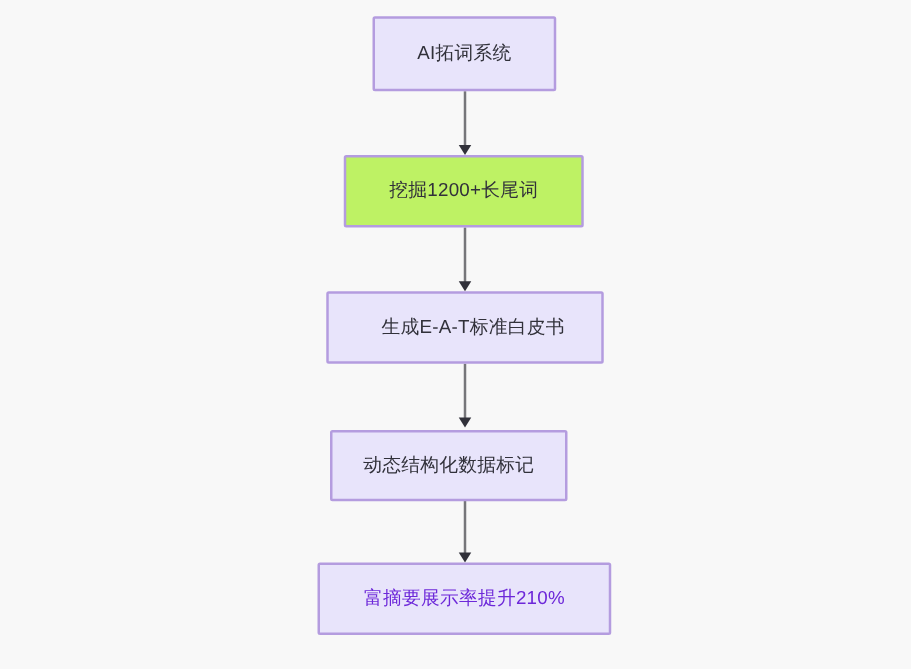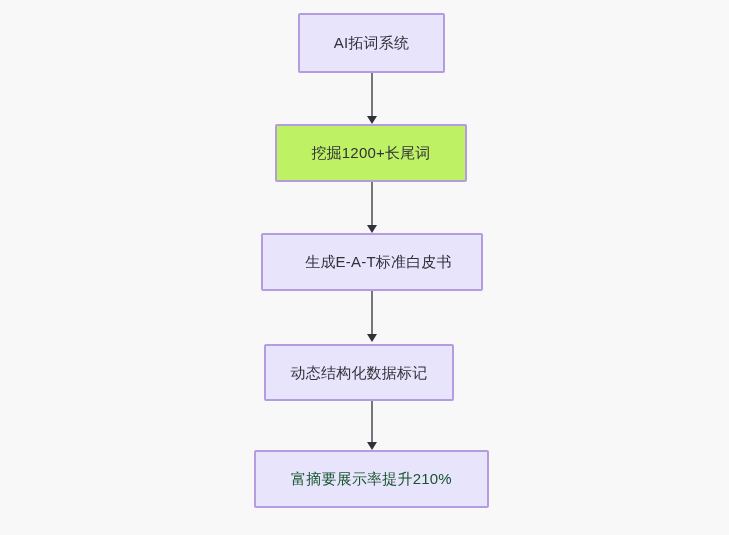--- a/index.html
+++ b/index.html
@@ -92,17 +92,17 @@
   </div>
   <div class="node" id="node-1" style="left: 275px; top: 124px; width: 192px; height: 58px; background: #bef264; border-color: rgb(180, 156, 223); color: rgb(49, 49, 58);">
     <span class="node-label">挖掘1200+长尾词</span>
   </div>
   <div class="node" id="node-2" style="left: 261px; top: 233px; width: 222px; height: 58px; background: rgb(232, 228, 251); border-color: rgb(180, 156, 223); color: rgb(49, 49, 58); padding-left: 13px;">
     <span class="node-label">生成E-A-T标准白皮书</span>
   </div>
   <div class="node" id="node-3" style="left: 264px; top: 344px; width: 190px; height: 57px; background: rgb(232, 228, 251); border-color: rgb(180, 156, 223); color: rgb(49, 49, 58);">
     <span class="node-label">动态结构化数据标记</span>
   </div>
-  <div class="node" id="node-4" style="left: 254px; top: 450px; width: 235px; height: 58px; background: rgb(232, 228, 251); border-color: rgb(180, 156, 223); color: #14532d;">
+  <div class="node" id="node-4" style="left: 254px; top: 450px; width: 235px; height: 58px; background: rgb(232, 228, 251); border-color: rgb(180, 156, 223); color: #6d28d9;">
     <span class="node-label">富摘要展示率提升210%</span>
   </div>
 
 </div>
 
 </body></html>

